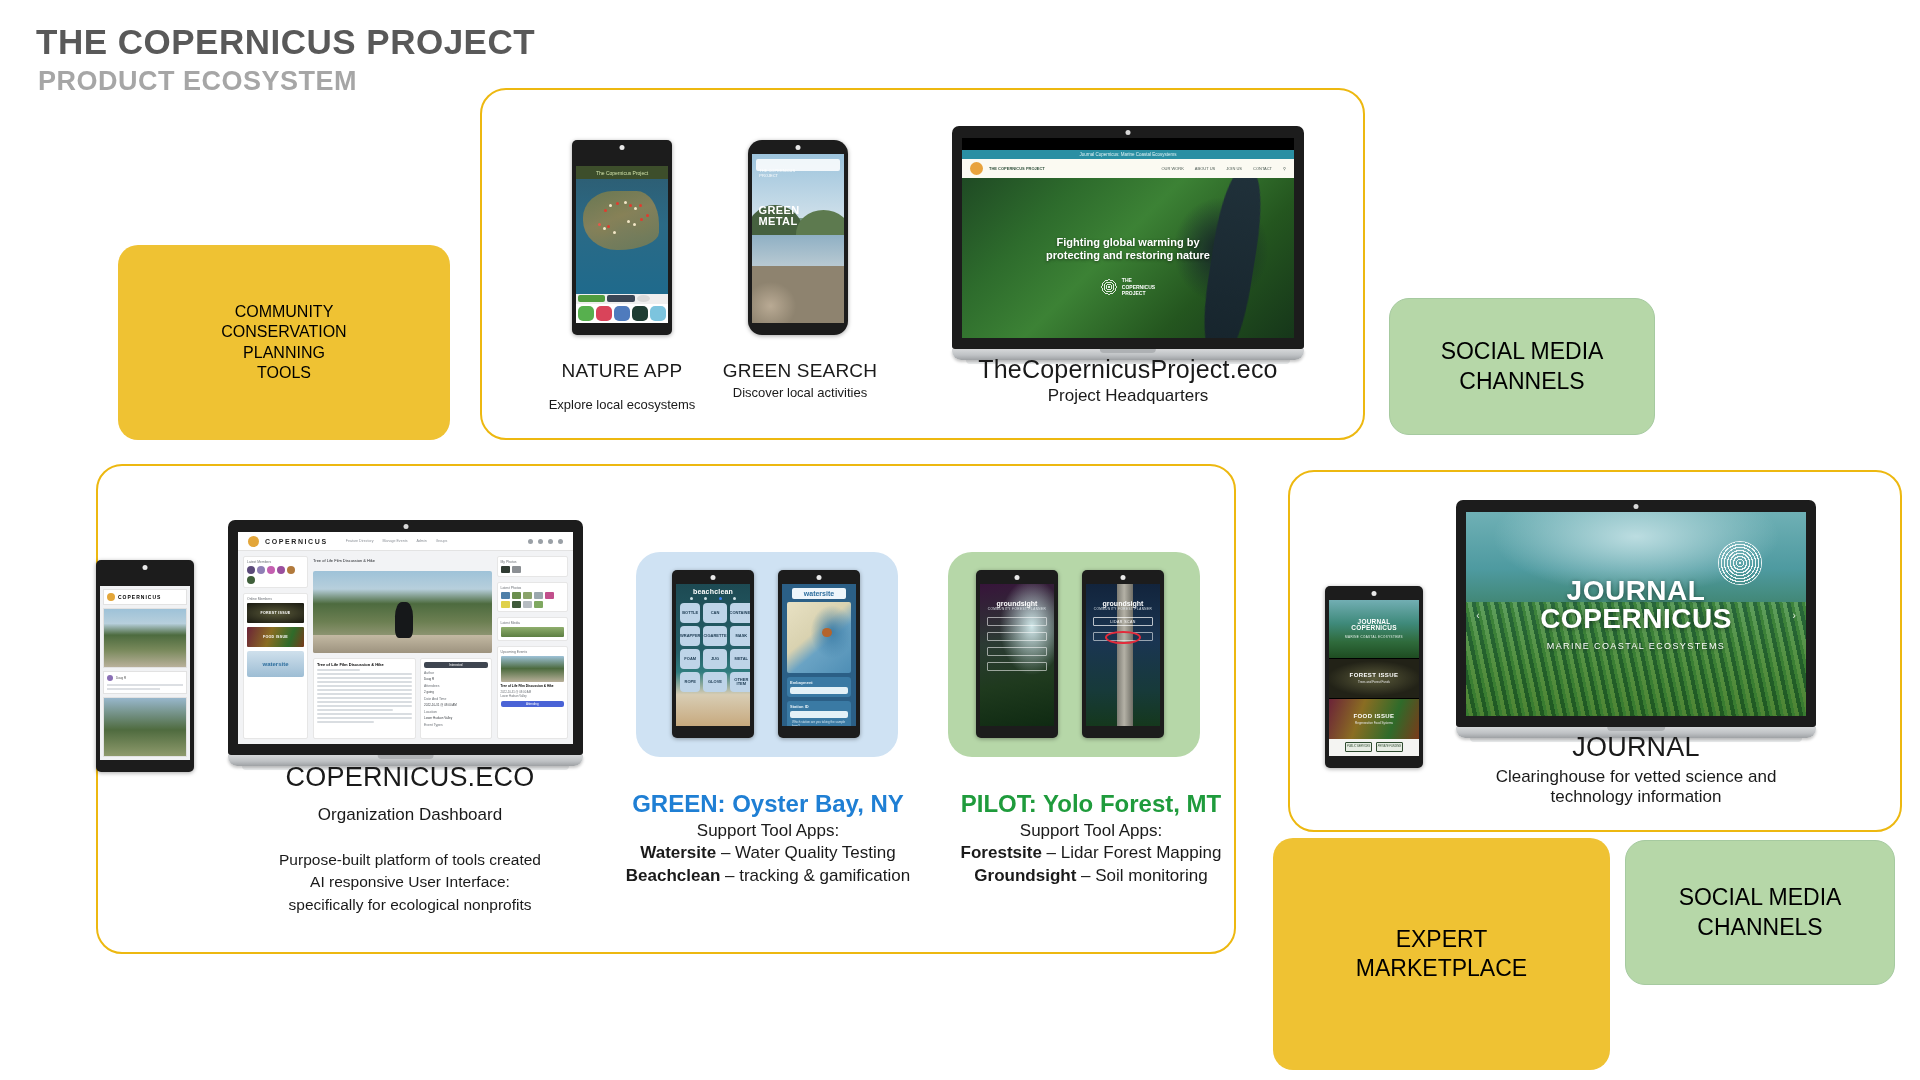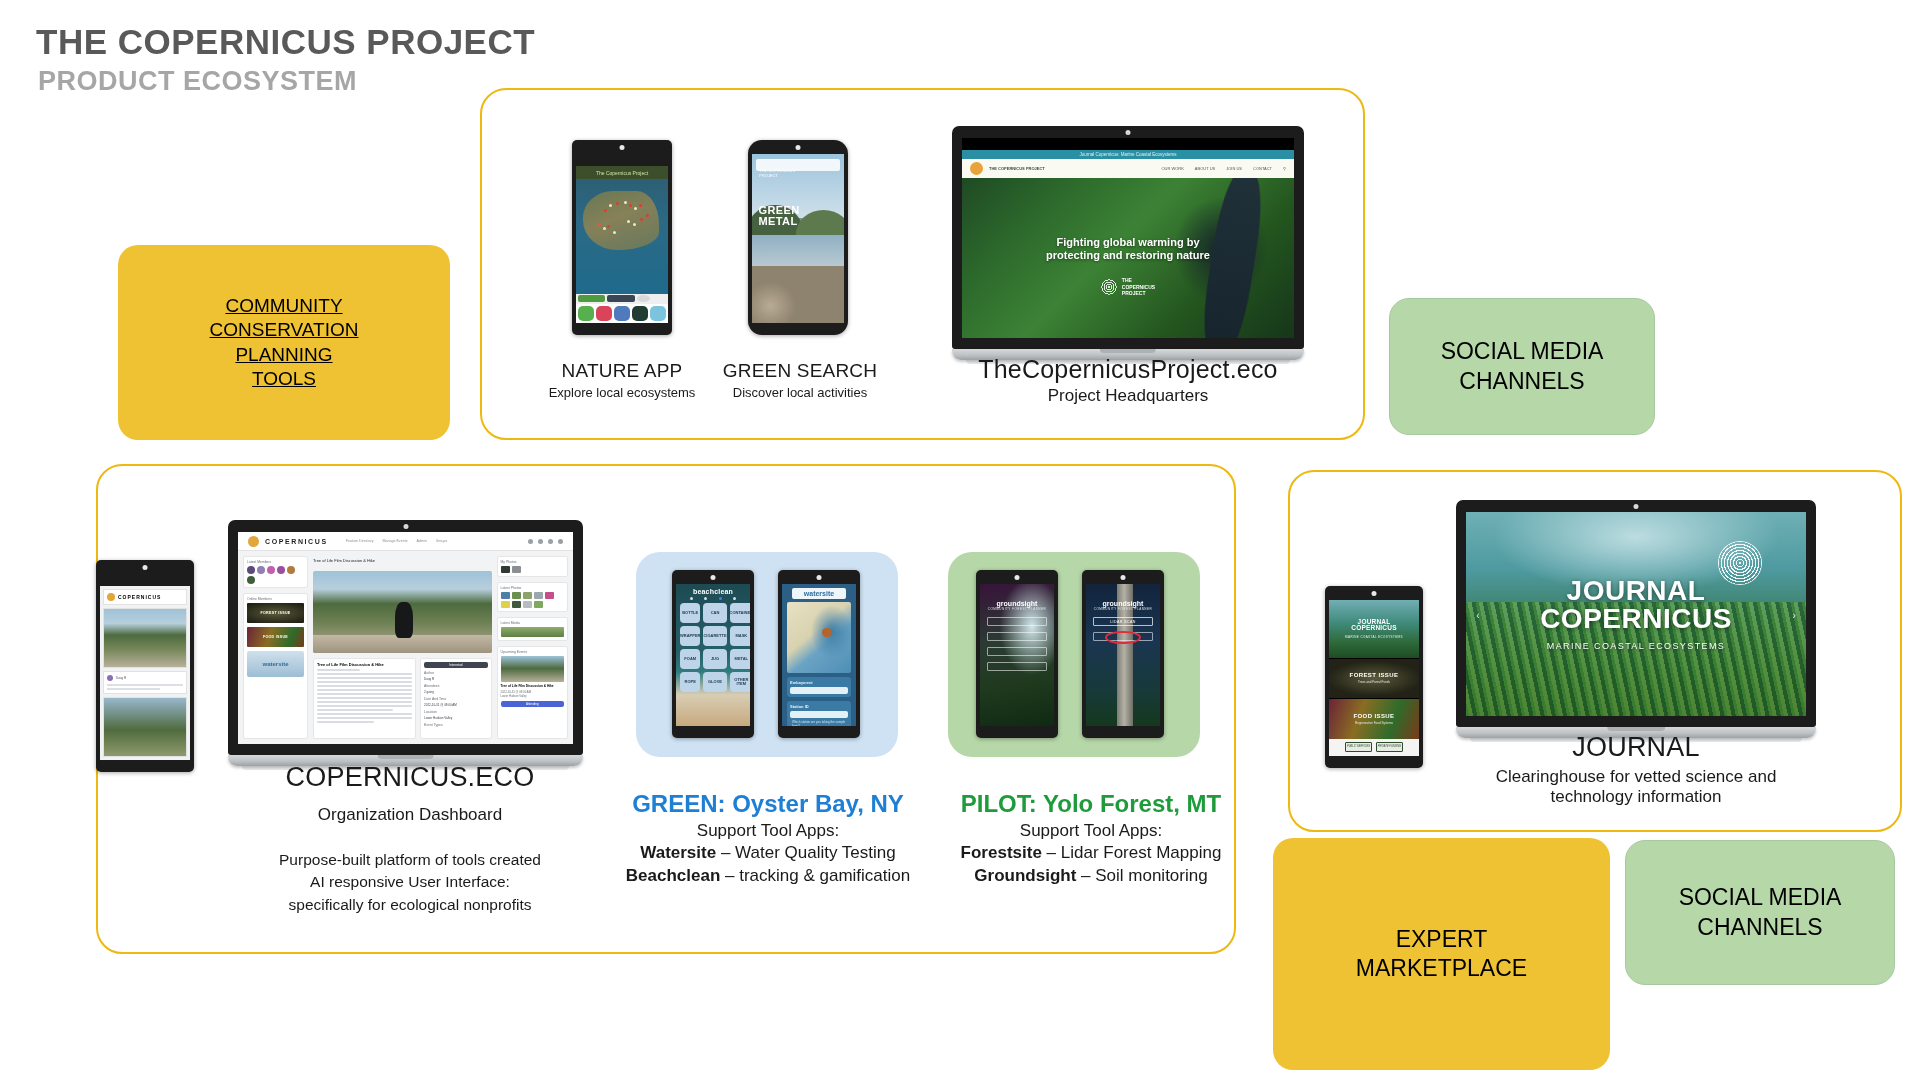--- a/index.html
+++ b/index.html
@@ -266,21 +266,21 @@
 
 <div id="stage">
 
   <div class="title-main">THE COPERNICUS PROJECT</div>
   <div class="title-sub">PRODUCT ECOSYSTEM</div>
 
   <div class="outline" style="left:480px; top:88px; width:885px; height:352px;"></div>
   <div class="outline" style="left:96px; top:464px; width:1140px; height:490px;"></div>
   <div class="outline" style="left:1288px; top:470px; width:614px; height:362px;"></div>
 
-  <div class="chip yellow" style="left:118px; top:245px; width:332px; height:195px; font-size:19px;text-decoration:underline;">
+  <div class="chip yellow" style="left:118px; top:245px; width:332px; height:195px; font-size:16px;">
     <div>
       <div>COMMUNITY</div>
       <div>CONSERVATION</div>
       <div>PLANNING</div>
       <div>TOOLS</div>
     </div>
   </div>
 
   <div class="chip green" style="left:1389px; top:298px; width:266px; height:137px; font-size:23px;">
     <div>
@@ -339,21 +339,21 @@
           <i style="background:#d9445a"></i>
           <i style="background:#4f7bbd"></i>
           <i style="background:#1f3d33"></i>
           <i style="background:#7cc4de"></i>
         </div>
       </div>
     </div>
   </div>
   <div class="cap" style="left:512px; top:360px; width:220px;">
     <div class="big">NATURE APP</div>
-    <div class="small" style="margin-top:3px;">Explore local ecosystems</div>
+    <div class="small" style="margin-top:15px;">Explore local ecosystems</div>
   </div>
 
   <div class="phone" style="left:748px; top:140px; width:100px; height:195px;border-radius:14px;">
     <span class="notch"></span>
     <div class="screen">
       <div class="gs">
         <div class="sky"></div>
         <div class="hill"></div>
         <div class="hill2"></div>
         <div class="lake"></div>

